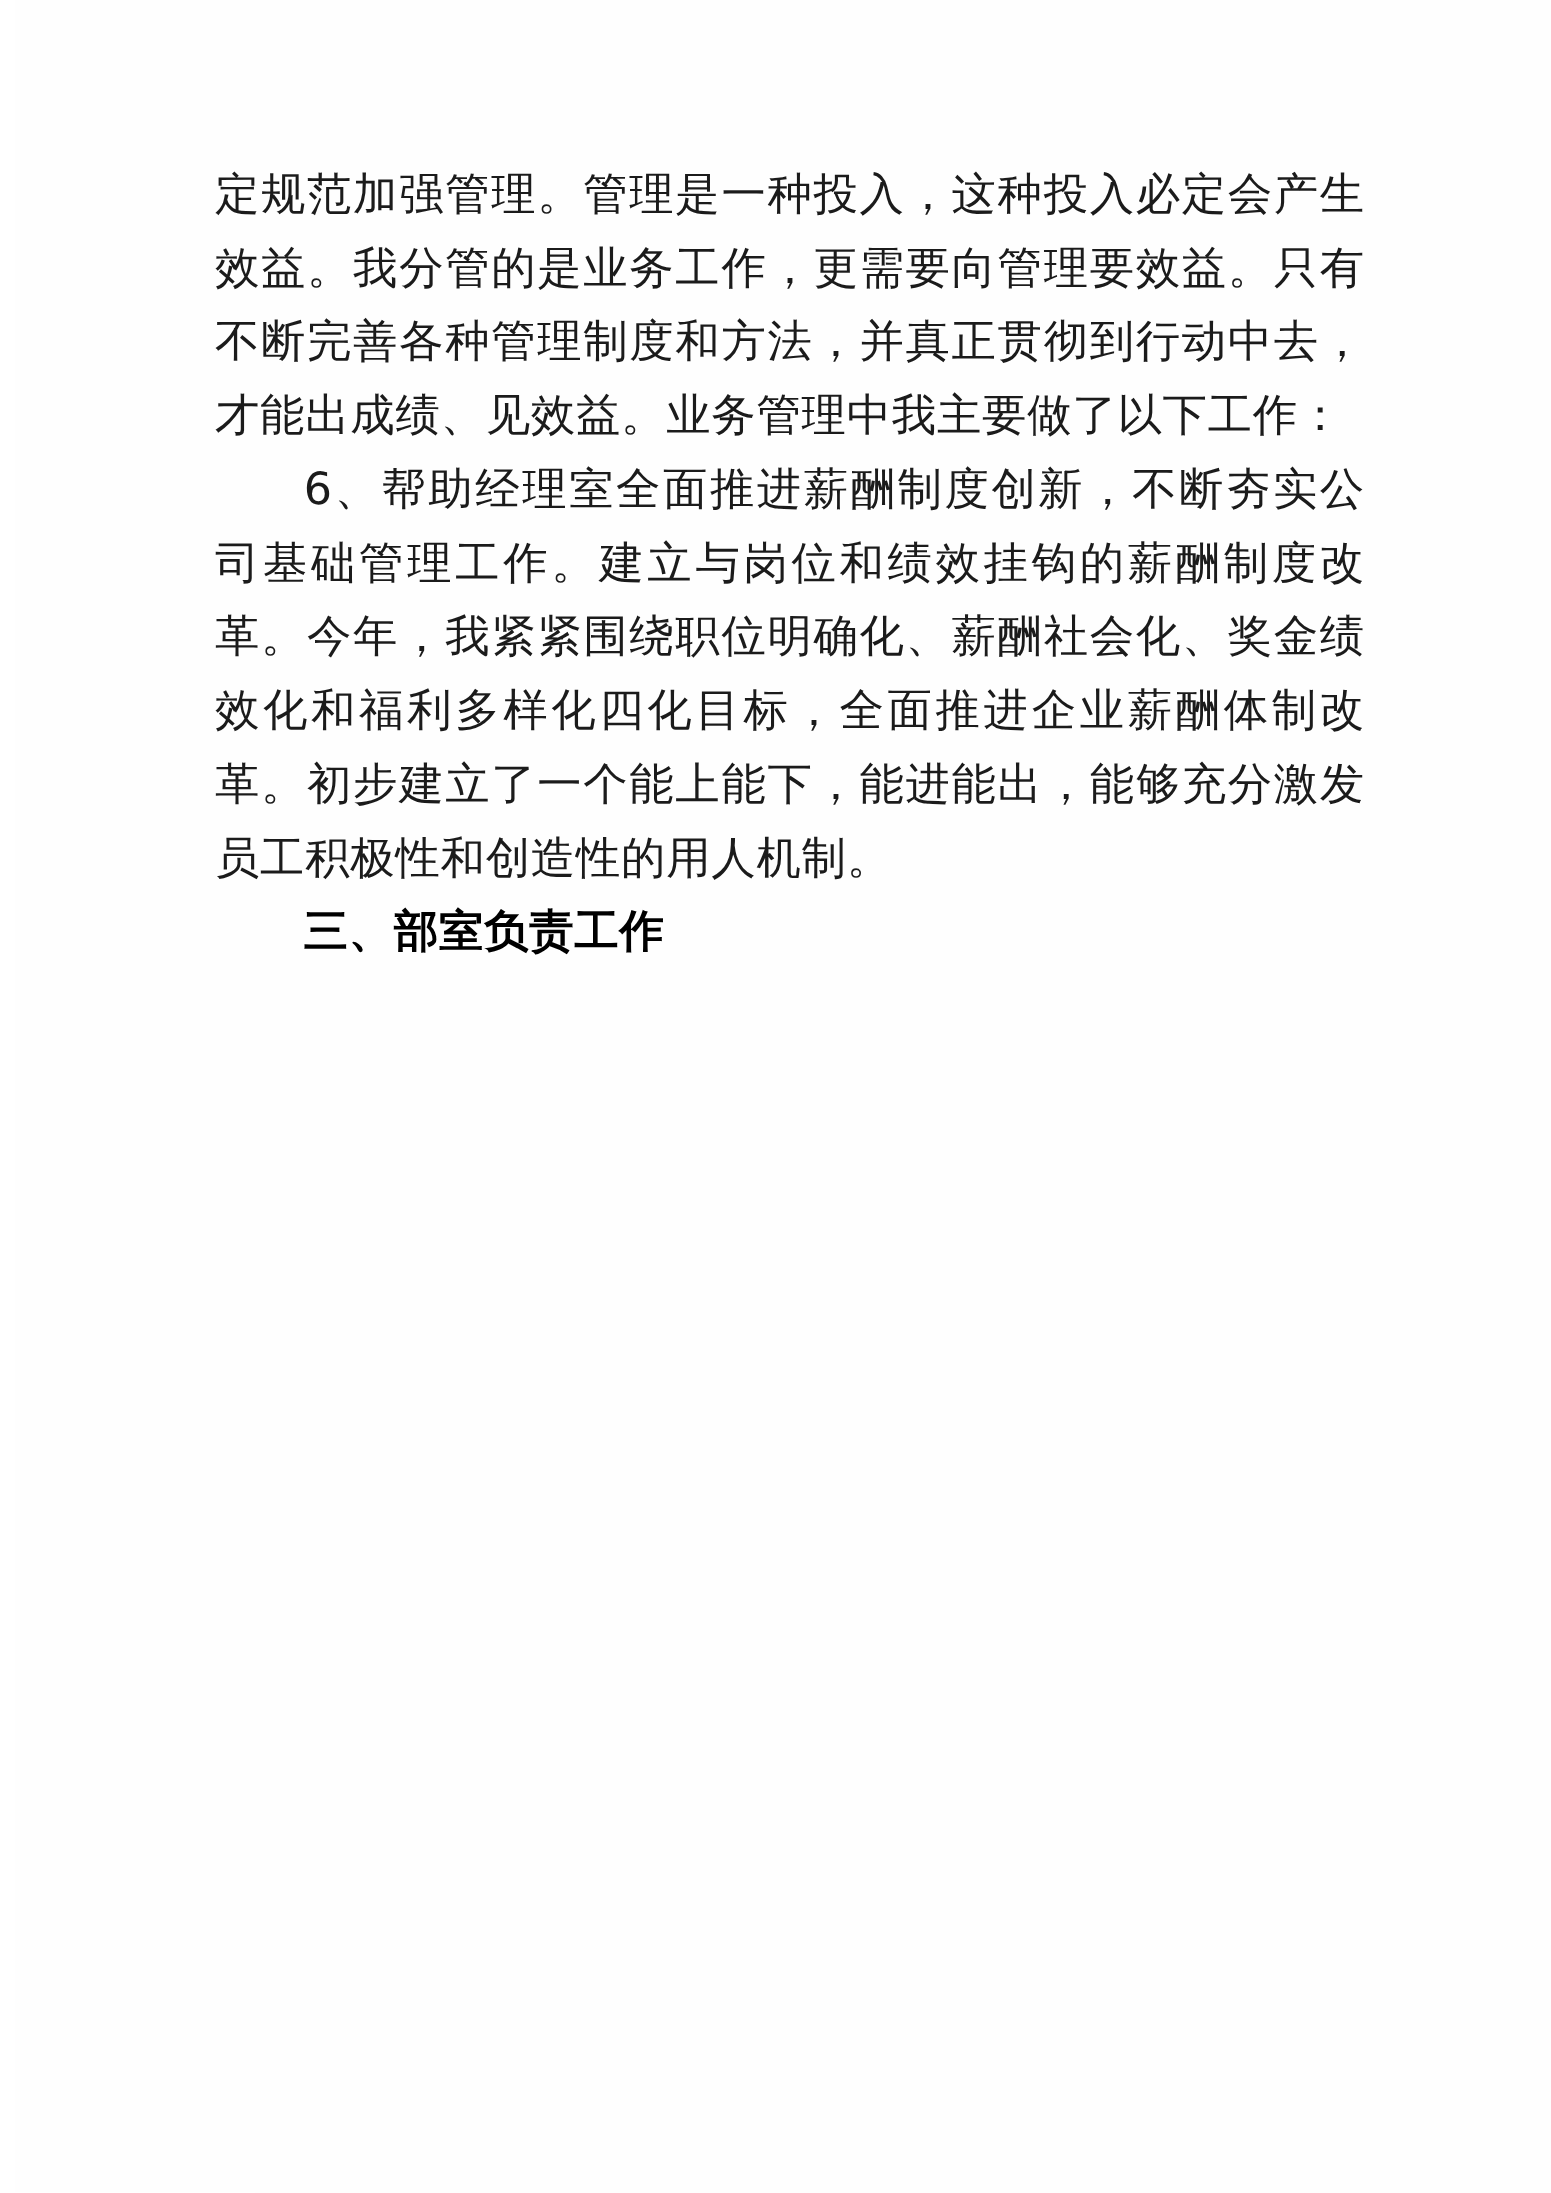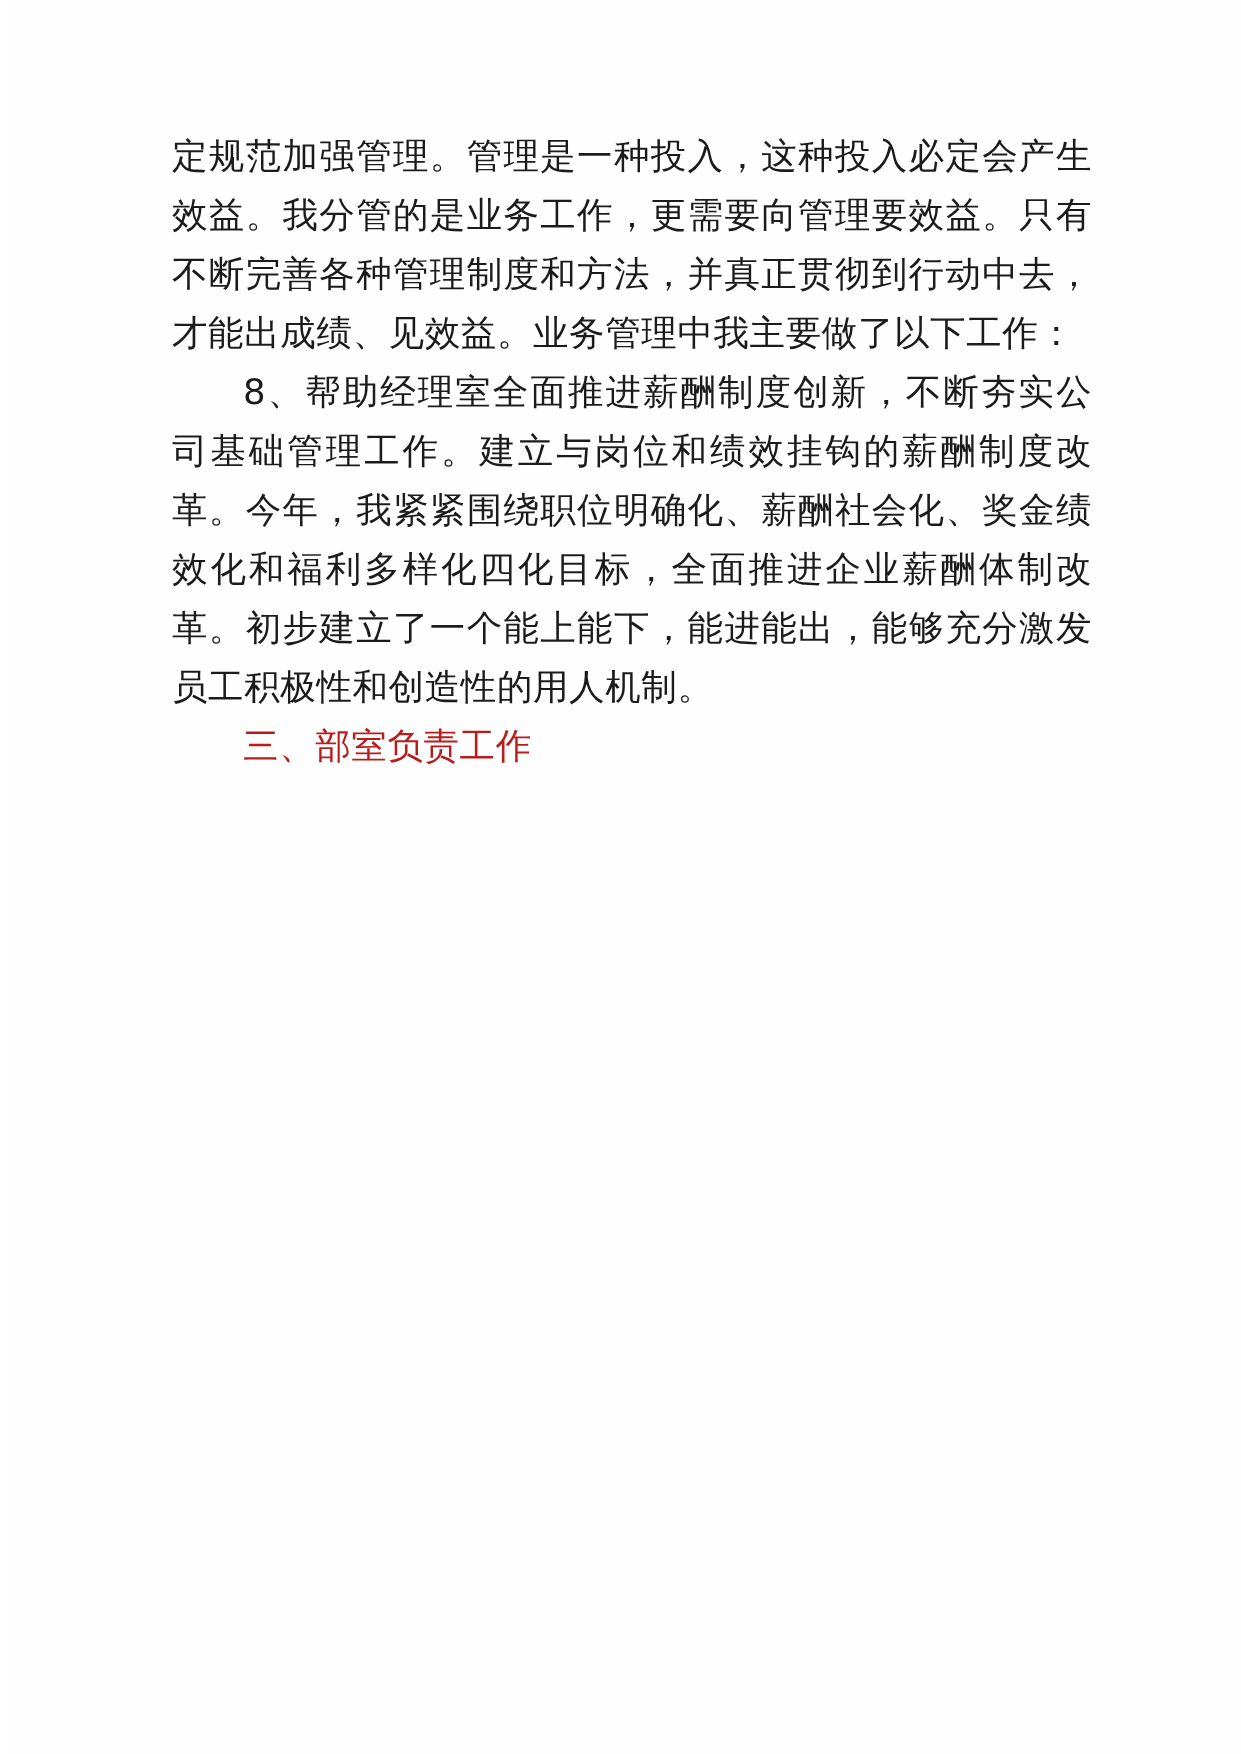--- a/index.html
+++ b/index.html
@@ -44,26 +44,27 @@
     text-indent: 2em;
   }
   .para + .para {
     margin-top: 0px;
   }
   .heading {
     font-size: 35.5px;
     line-height: 59px;
     letter-spacing: 0.6px;
     text-indent: 2em;
-    color: #b91c1c;
+    color: #000000;
     margin: 0;
+    font-weight: bold;
   }
 </style>
 </head>
 <body>
 
 <div class="page">
   <div class="content">
     <p class="para">定规范加强管理。管理是一种投入，这种投入必定会产生效益。我分管的是业务工作，更需要向管理要效益。只有不断完善各种管理制度和方法，并真正贯彻到行动中去，才能出成绩、见效益。业务管理中我主要做了以下工作：</p>
-    <p class="para indent">8、帮助经理室全面推进薪酬制度创新，不断夯实公司基础管理工作。建立与岗位和绩效挂钩的薪酬制度改革。今年，我紧紧围绕职位明确化、薪酬社会化、奖金绩效化和福利多样化四化目标，全面推进企业薪酬体制改革。初步建立了一个能上能下，能进能出，能够充分激发员工积极性和创造性的用人机制。</p>
+    <p class="para indent">6、帮助经理室全面推进薪酬制度创新，不断夯实公司基础管理工作。建立与岗位和绩效挂钩的薪酬制度改革。今年，我紧紧围绕职位明确化、薪酬社会化、奖金绩效化和福利多样化四化目标，全面推进企业薪酬体制改革。初步建立了一个能上能下，能进能出，能够充分激发员工积极性和创造性的用人机制。</p>
     <p class="heading">三、部室负责工作</p>
   </div>
 </div>
 
 </body></html>

